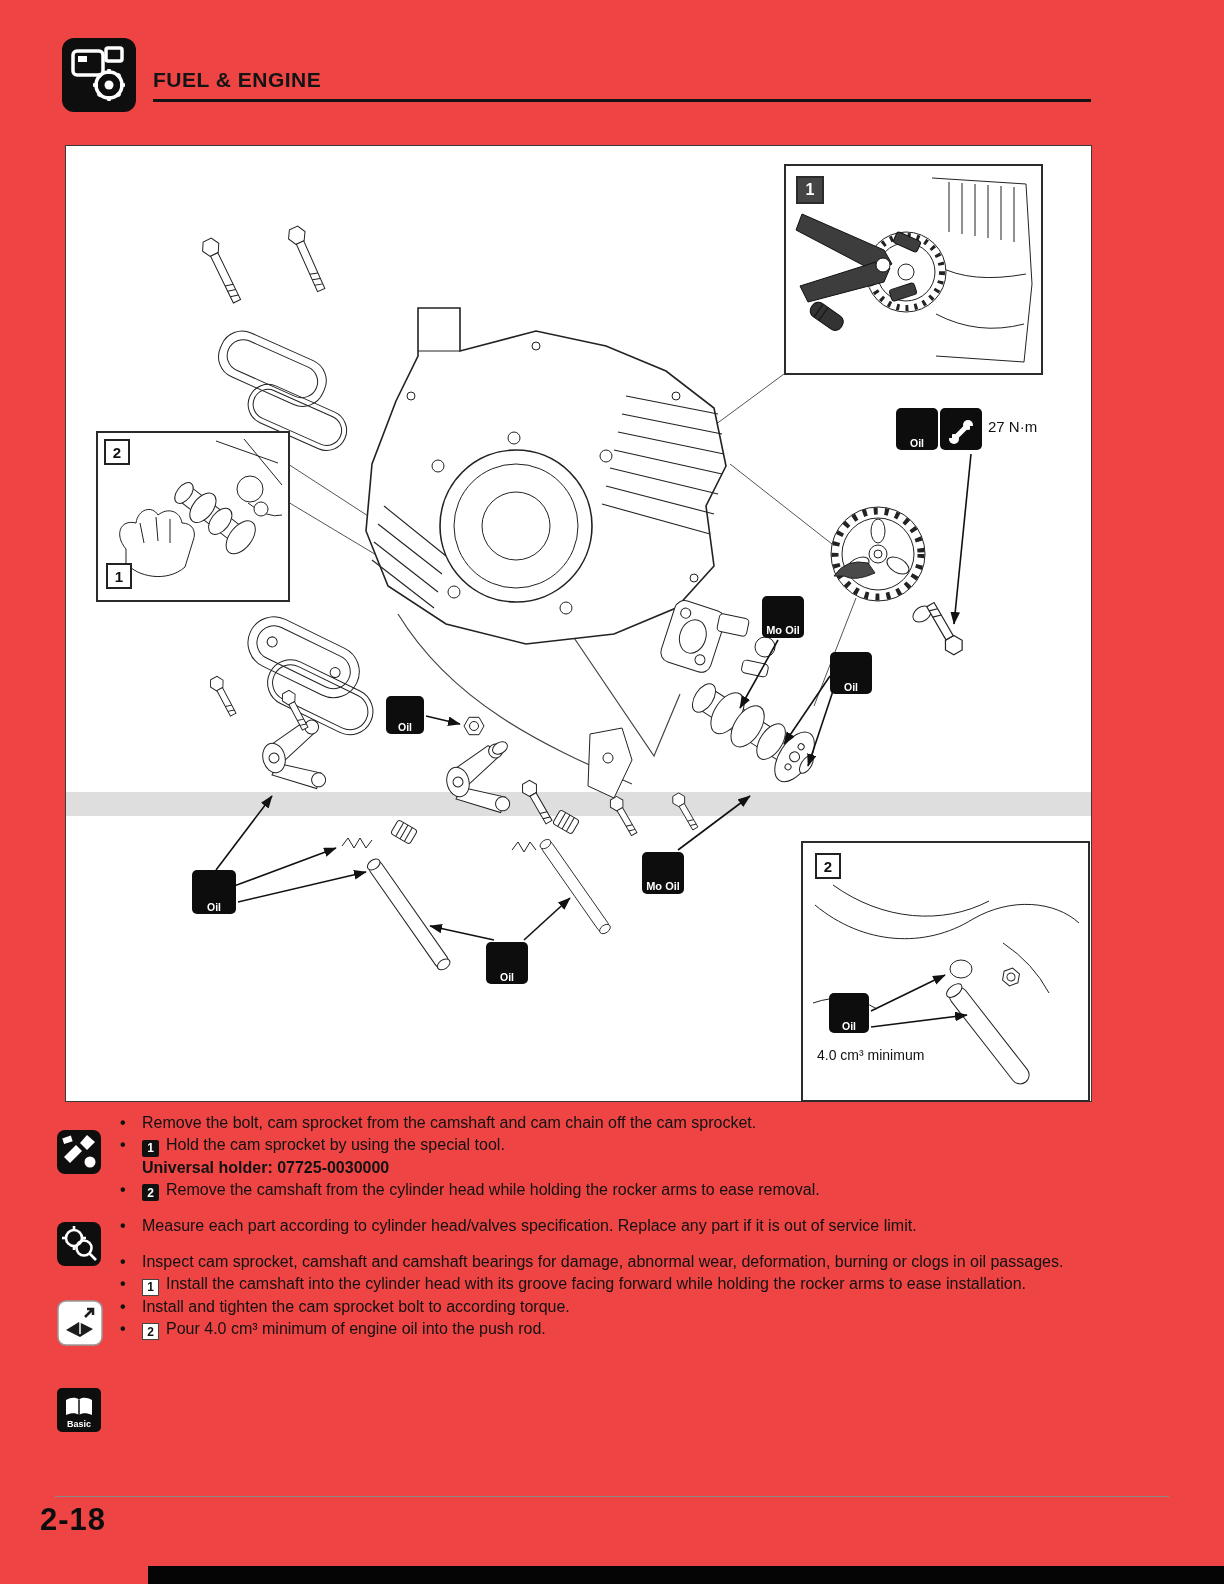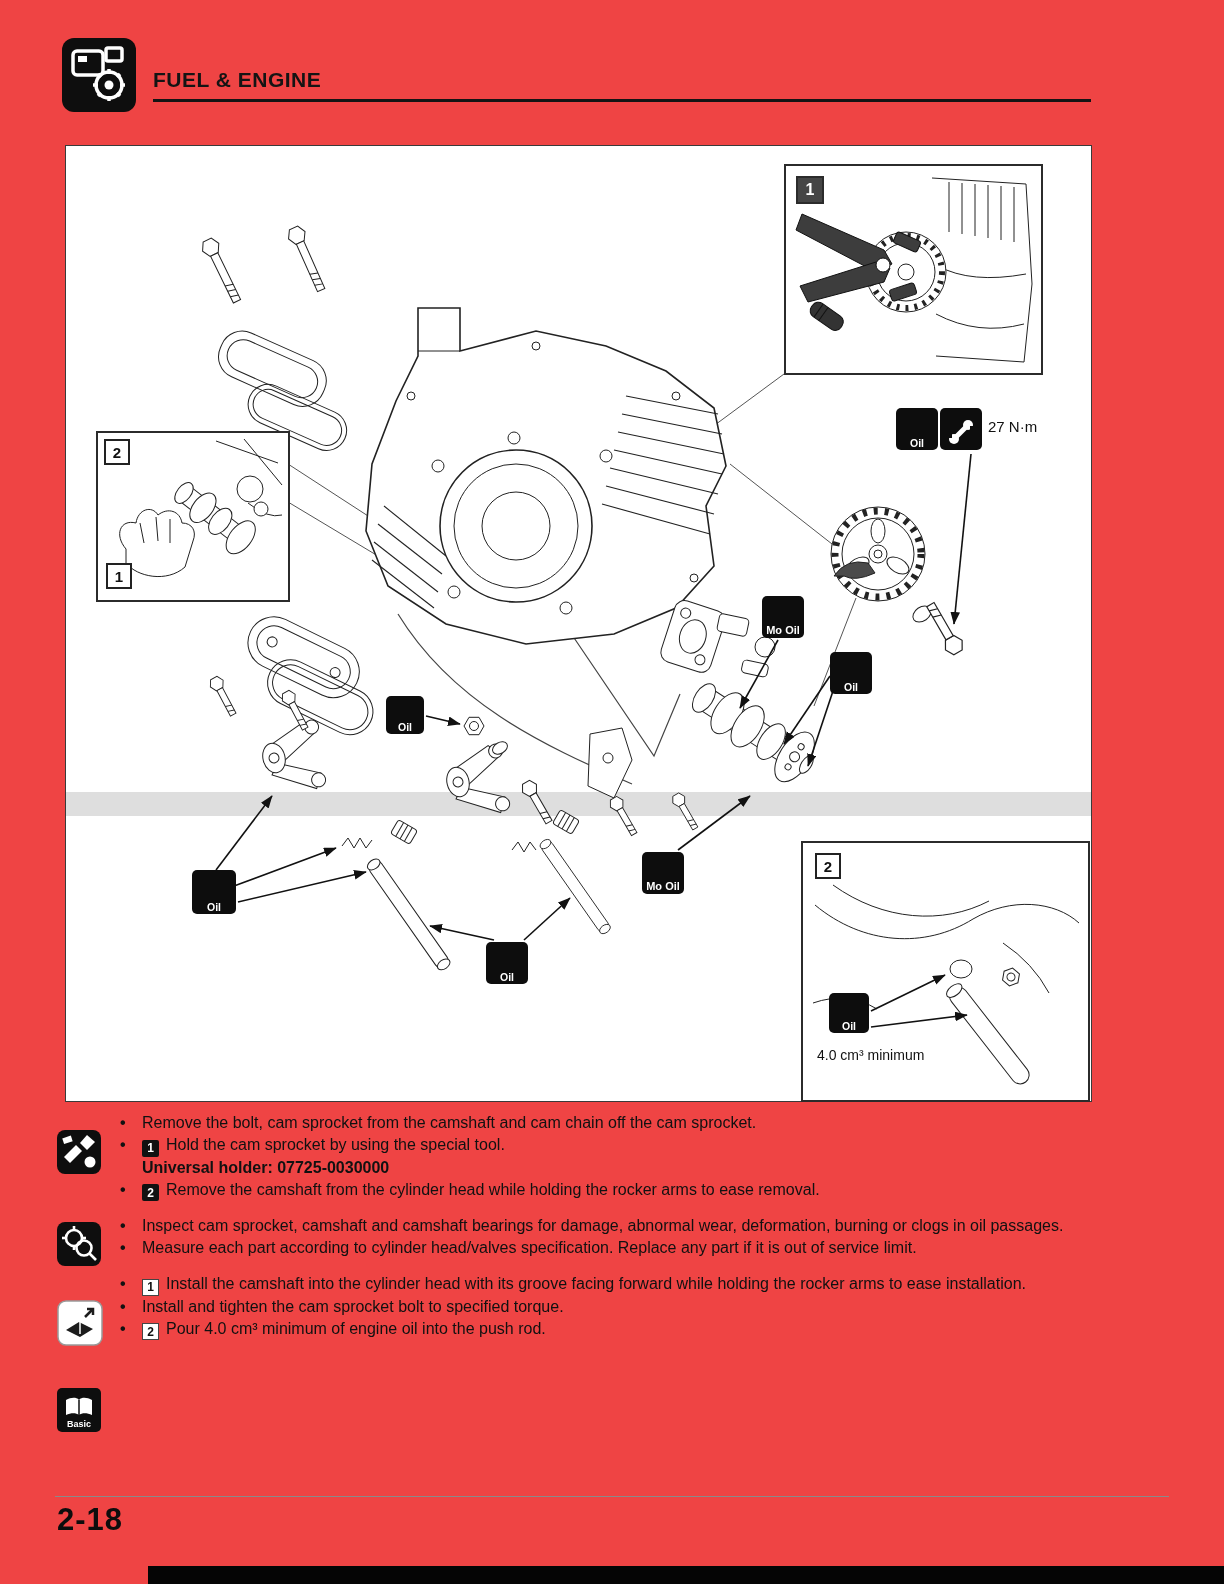--- a/index.html
+++ b/index.html
@@ -49,21 +49,21 @@
   .iline.nobullet::before { content:""; }
   .iline.bold { font-weight:bold; }
   .iline.gap { margin-bottom:14px; }
   .step { display:inline-flex; width:17px; height:17px; align-items:center; justify-content:center;
           font-size:12px; font-weight:bold; margin-right:7px; vertical-align:-2px; box-sizing:border-box; }
   .step.filled { background:#111; color:#fff; border-radius:2px; }
   .step.outline { background:#fff; color:#111; border:1.5px solid #444; }
 
   
   .footer-rule { left:55px; top:1496px; width:1114px; height:1px; background:#8a8a8a; }
-  .page-number { left:57px; top:1502px; font-size:31px; font-weight:bold; letter-spacing:1px; color:#0d0d0d; }
+  .page-number { left:40px; top:1502px; font-size:31px; font-weight:bold; letter-spacing:1px; color:#0d0d0d; }
   .bottom-bar { left:148px; top:1566px; width:1076px; height:18px; background:#050505; }
 </style>
 </head>
 <body>
 
 <div class="page">
 
   <div class="abs hdr-icon">
     <svg width="74" height="74" viewBox="0 0 74 74">
       <rect x="0" y="0" width="74" height="74" rx="12" fill="#0e0e0e"></rect>
@@ -488,25 +488,25 @@
       <span class="basic-label">Basic</span>
     </div>
   </div>
 
   <div class="instr-text">
     <div class="iline"><span class="itxt">Remove the bolt, cam sprocket from the camshaft and cam chain off the cam sprocket.</span></div>
     <div class="iline"><span class="step filled">1</span><span class="itxt">Hold the cam sprocket by using the special tool.</span></div>
     <div class="iline nobullet bold">Universal holder: 07725-0030000</div>
     <div class="iline gap"><span class="step filled">2</span><span class="itxt">Remove the camshaft from the cylinder head while holding the rocker arms to ease removal.</span></div>
 
+    <div class="iline gap"><span class="itxt">Measure each part according to cylinder head/valves specification. Replace any part if it is out of service limit.</span></div>
     <div class="iline"><span class="itxt">Inspect cam sprocket, camshaft and camshaft bearings for damage, abnormal wear, deformation, burning or clogs in oil passages.</span></div>
-    <div class="iline gap"><span class="itxt">Measure each part according to cylinder head/valves specification. Replace any part if it is out of service limit.</span></div>
 
     <div class="iline"><span class="step outline">1</span><span class="itxt">Install the camshaft into the cylinder head with its groove facing forward while holding the rocker arms to ease installation.</span></div>
-    <div class="iline"><span class="itxt">Install and tighten the cam sprocket bolt to specified torque.</span></div>
+    <div class="iline"><span class="itxt">Install and tighten the cam sprocket bolt to according torque.</span></div>
     <div class="iline gap"><span class="step outline">2</span><span class="itxt">Pour 4.0 cm³ minimum of engine oil into the push rod.</span></div>
 
   </div>
 
   <div class="abs footer-rule"></div>
   <div class="abs page-number">2-18</div>
   <div class="abs bottom-bar"></div>
 
 </div>
 

